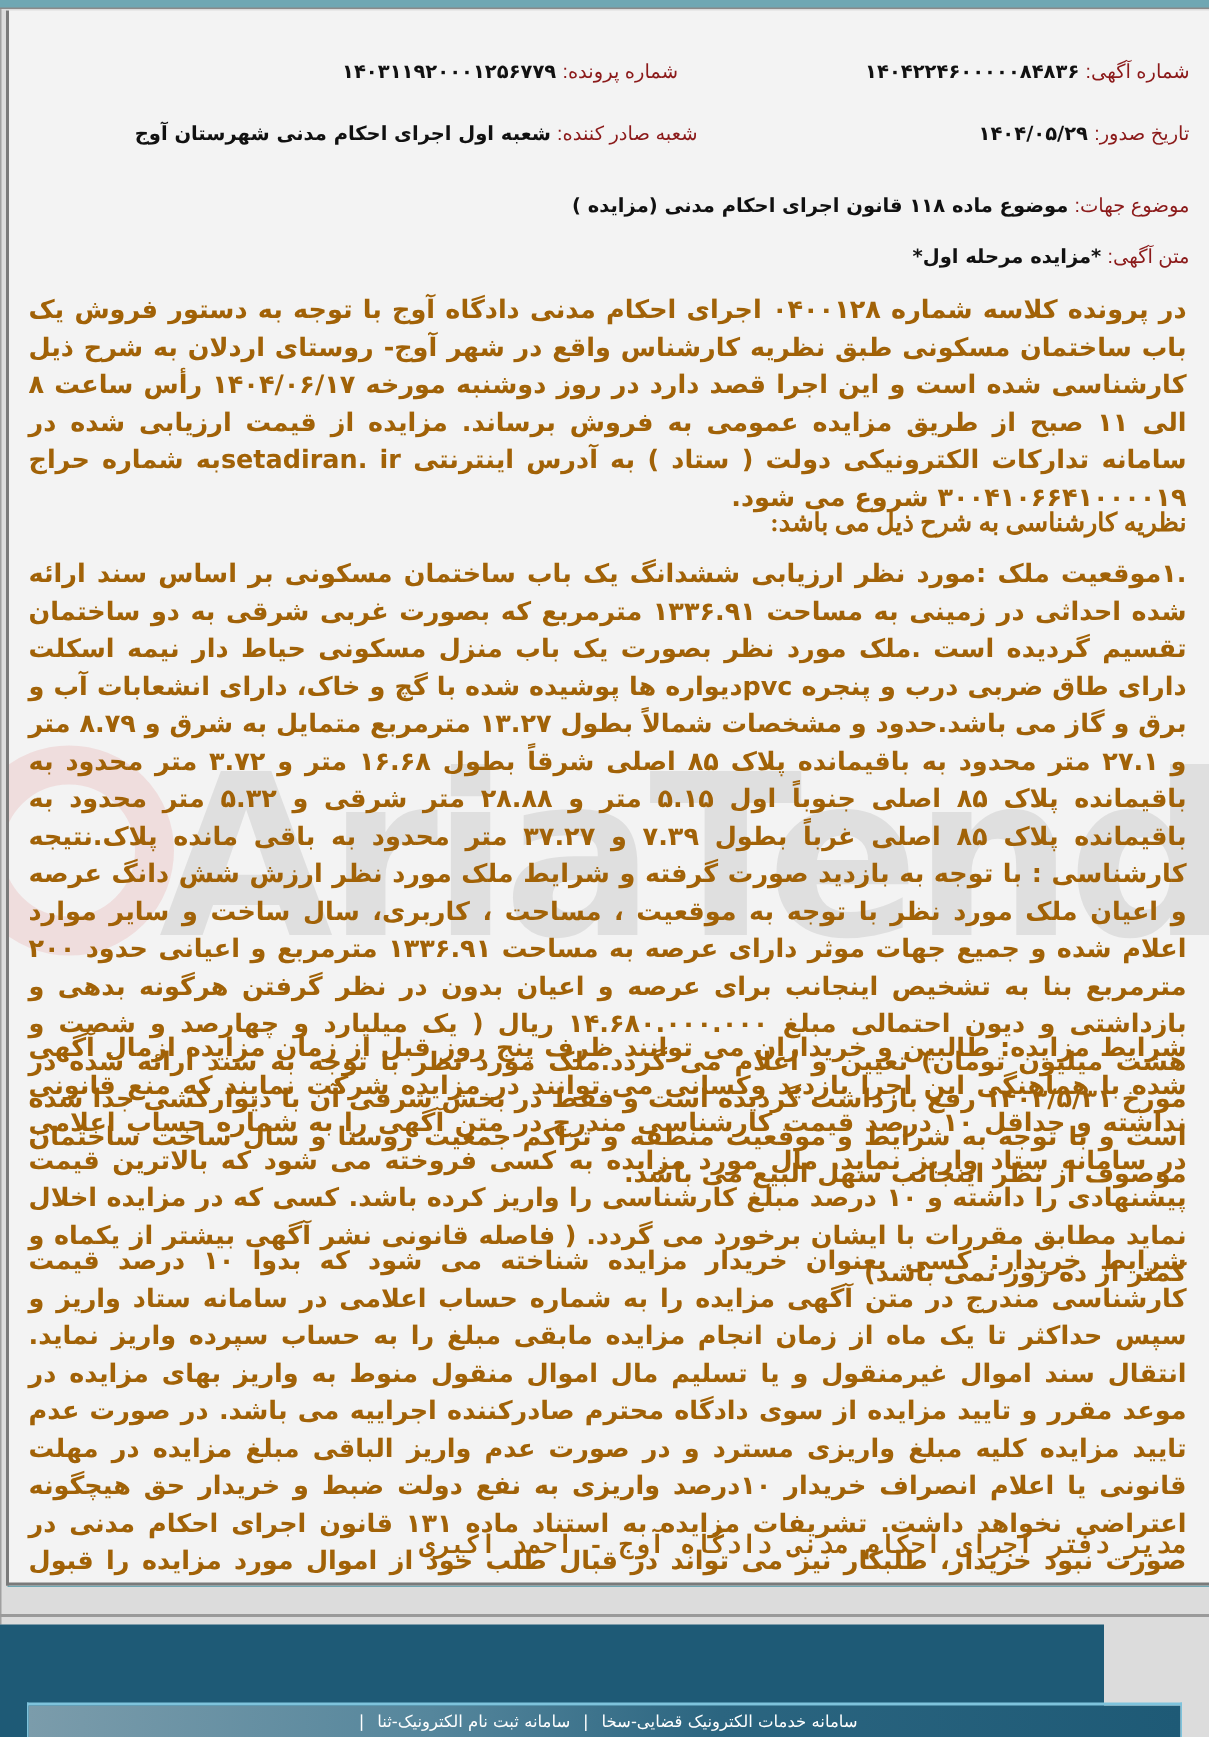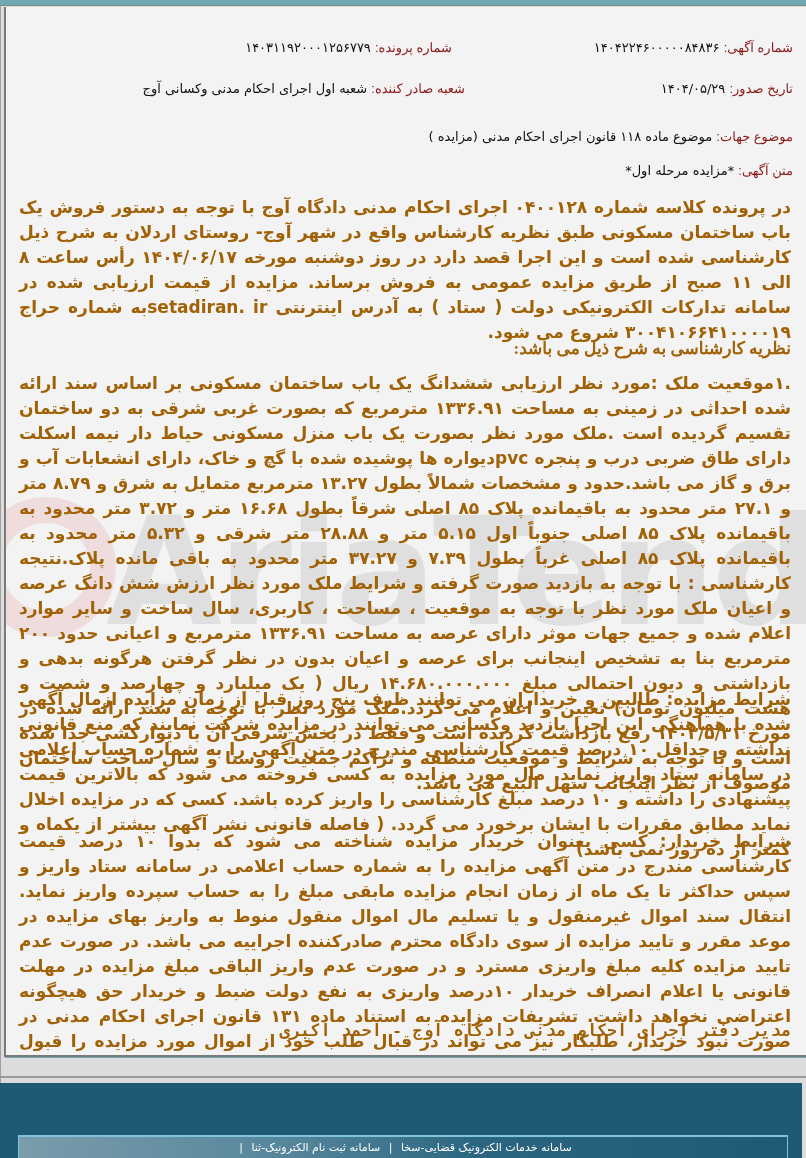--- a/index.html
+++ b/index.html
@@ -36,30 +36,30 @@
       border: 26px solid #d64545; border-radius: 50%; opacity: 1;
     }
 
     .content { position: absolute; left: 0; top: 0; width: 100%; direction: rtl; }
 
     .meta-row {
       position: absolute; direction: rtl; white-space: nowrap;
       font-size: 13px; line-height: 18px;
     }
     .label { color: #8b1a1a; font-family: Liberation Sans, sans-serif; }
-    .value { color: #111; font-weight: normal; font-family: "DejaVu Sans", sans-serif; }
+    .value { color: #111; font-weight: bold; font-family: "DejaVu Sans", sans-serif; }
 
     .body-text {
       position: absolute; right: 16px; width: 772px; direction: rtl; text-align: justify;
       font-family: "DejaVu Sans", sans-serif; font-weight: bold; font-size: 17px;
       line-height: 25px; color: #a16207;
     }
 
     .footer {
-      position: absolute; left: 0; top: 1083px; width: 802px; height: 75px;
+      position: absolute; left: 0; top: 1083px; width: 736px; height: 75px;
       background: #1e5a76;
     }
     .footer-bar {
       position: absolute; left: 18px; top: 52px; width: 770px; height: 26px;
       background: linear-gradient(to right, #7b9cab 0%, #55869c 35%, #2b6580 60%, #1e5a76 100%);
       border-top: 2px solid #7ec3dc; border-left: 1px solid #7ec3dc; border-right: 1px solid #7ec3dc;
       direction: rtl; text-align: center;
       font-family: "DejaVu Sans", sans-serif; font-size: 11px; color: #fff; line-height: 22px;
     }
     .footer-bar a { color: #fff; text-decoration: none; }
@@ -88,21 +88,21 @@
         <span class="label">شماره پرونده:</span>
         <span class="value">۱۴۰۳۱۱۹۲۰۰۰۱۲۵۶۷۷۹</span>
       </div>
 
       <div class="meta-row" style="right:14px; top:73px;margin-left:23px;">
         <span class="label">تاریخ صدور:</span>
         <span class="value">۱۴۰۴/۰۵/۲۹</span>
       </div>
       <div class="meta-row" style="right:342px; top:73px;">
         <span class="label">شعبه صادر کننده:</span>
-        <span class="value">شعبه اول اجرای احکام مدنی وکسانی آوج</span>
+        <span class="value">شعبه اول اجرای احکام مدنی شهرستان آوج</span>
       </div>
 
       <div class="meta-row" style="right:14px; top:121px;">
         <span class="label">موضوع جهات:</span>
         <span class="value">موضوع ماده ۱۱۸ قانون اجرای احکام مدنی (مزایده )</span>
       </div>
 
       <div class="meta-row" style="right:14px; top:155px;margin-left:41px;">
         <span class="label">متن آگهی:</span>
         <span class="value">*مزایده مرحله اول*</span>

